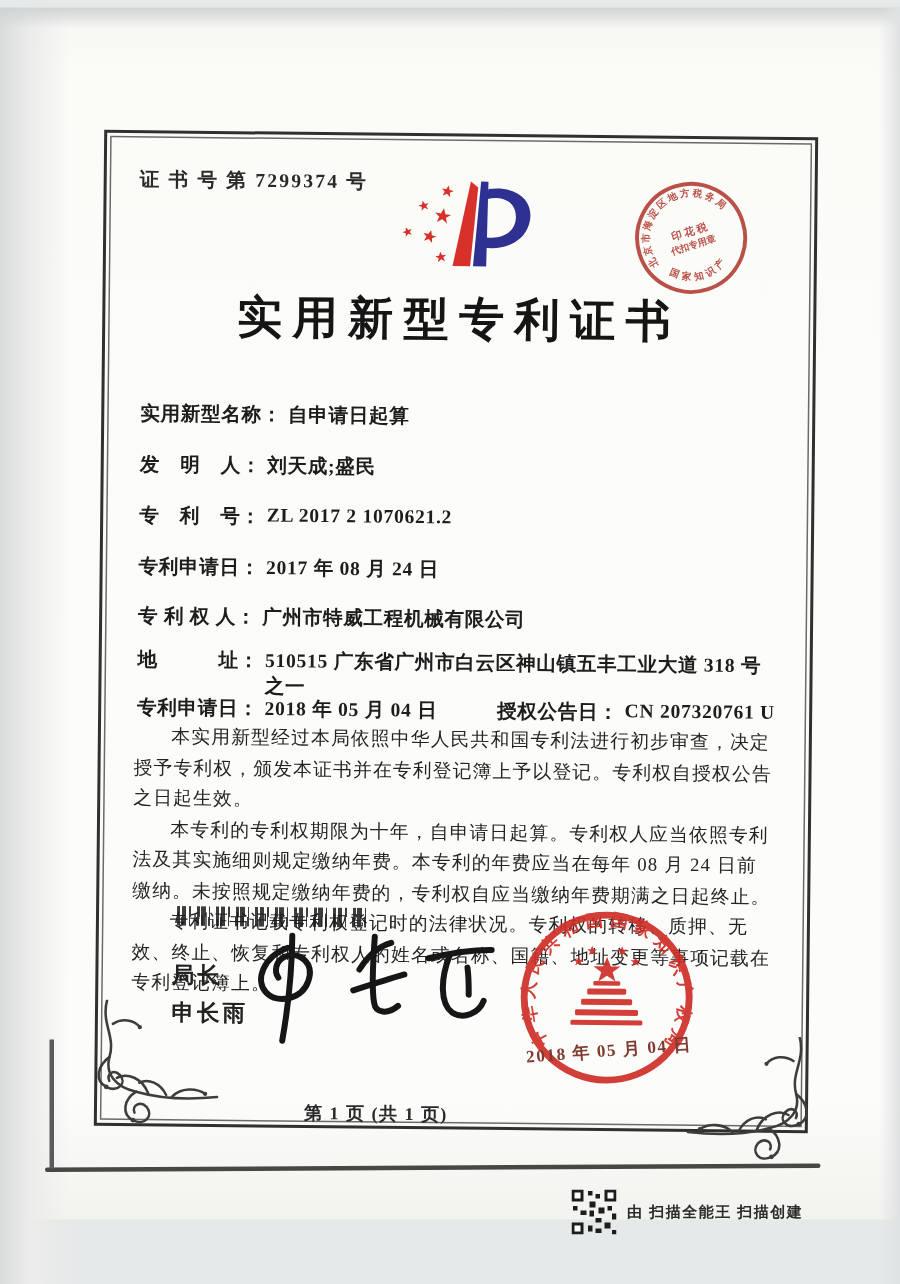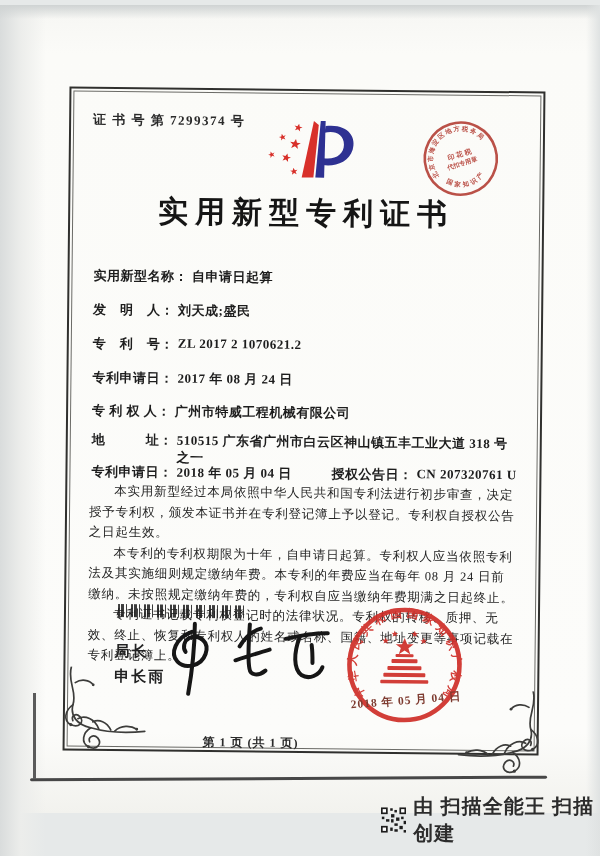--- a/index.html
+++ b/index.html
@@ -89,21 +89,21 @@
   }
   .flourish{position:absolute;width:92px;height:92px;}
   .flourish-bl{left:-10px;top:578px;}
   .flourish-br{left:392px;top:598px;transform:scaleX(-1);}
 
   
   .footer{
     position:absolute;left:381px;top:788px;display:flex;align-items:center;
     font-family:"Liberation Sans","DejaVu Sans",sans-serif;
   }
-  .footer .txt{margin-left:7px;font-size:20px;font-weight:600;letter-spacing:1px;color:#2c2c2c;}
+  .footer .txt{margin-left:7px;font-size:10px;font-weight:600;letter-spacing:1px;color:#2c2c2c;}
 </style>
 </head>
 <body>
 
 <div class="scan">
   <div class="edge-left"></div>
   <div class="edge-top"></div>
   <div class="edge-right"></div>
   <div class="scan-bottom-line"></div>
   <div class="left-shadow-line"></div>

